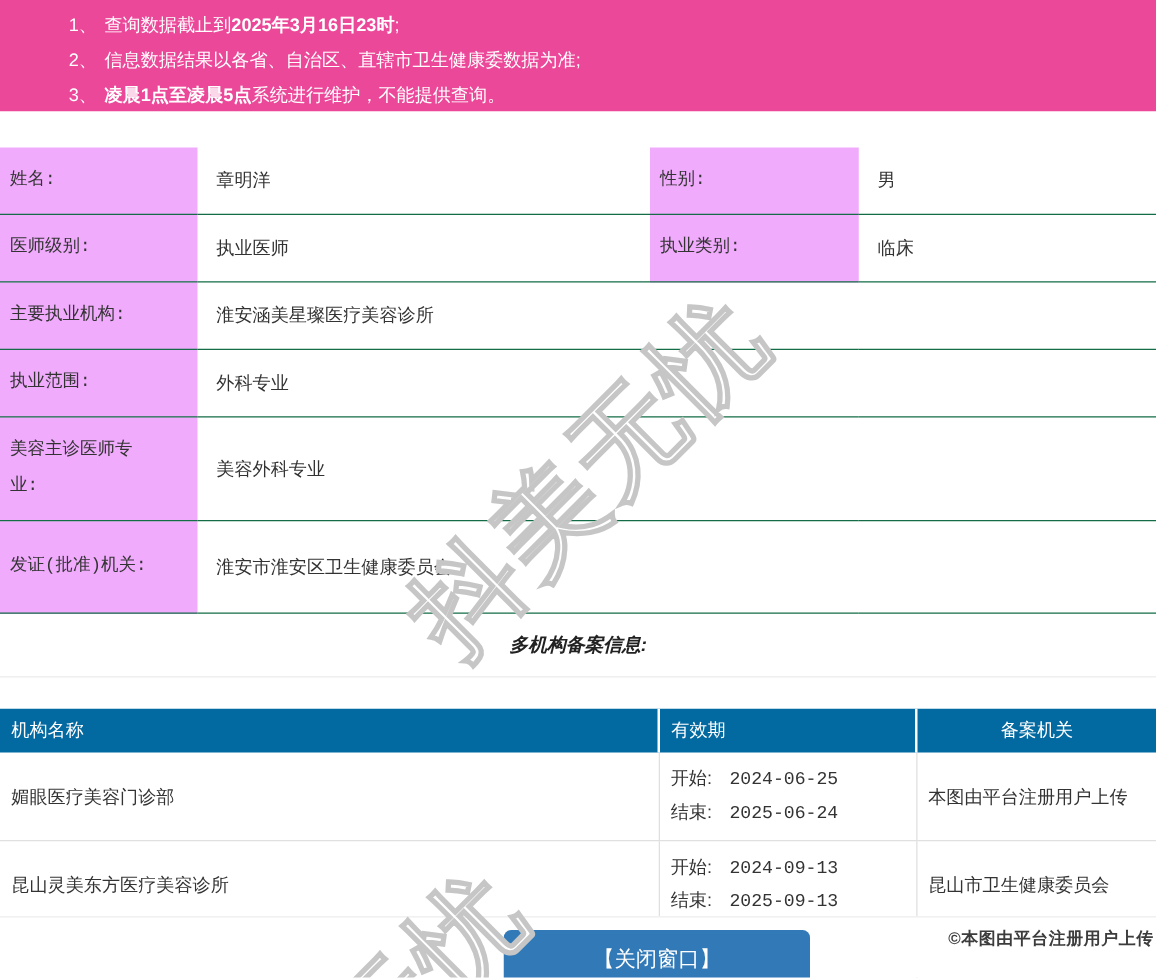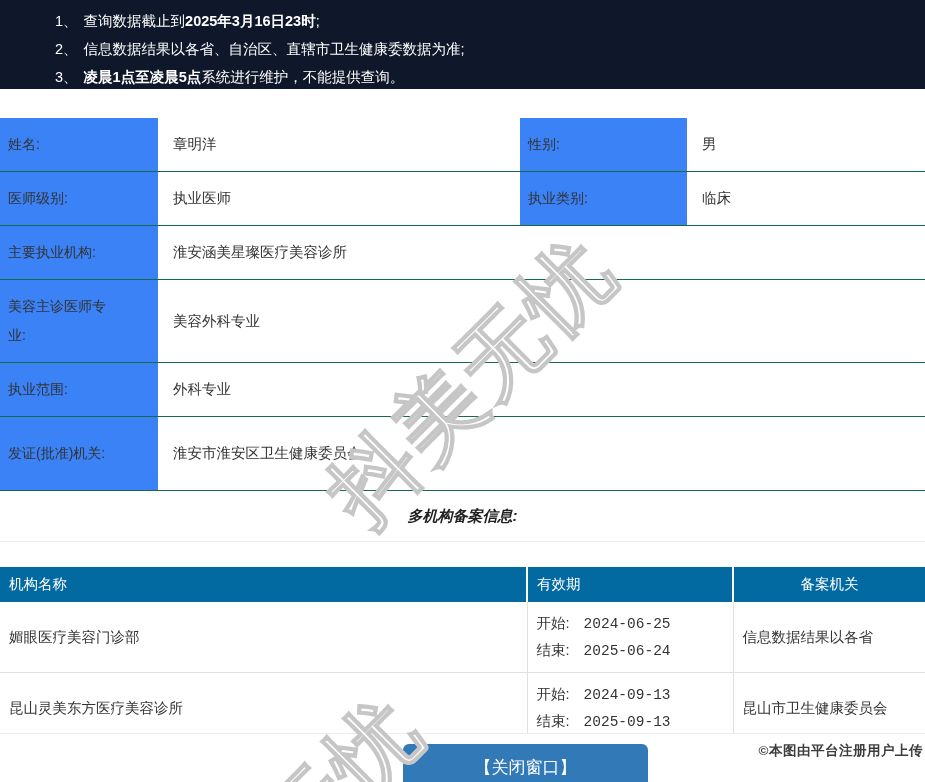--- a/index.html
+++ b/index.html
@@ -5,36 +5,36 @@
   * { margin:0; padding:0; box-sizing:border-box; }
   body { background:#fff; }
   .page {
     position:relative; width:925px; height:782px; overflow:hidden;
     background:#fff; font-family:"Liberation Sans","DejaVu Sans",sans-serif;
     color:#333;
   }
 
   
   .notice {
-    width:925px; height:89px; background:#0f172a; color:#fff;
+    width:925px; height:89px; background:#ec4899; color:#fff;
     padding:7px 10px 0 55px; font-size:14.5px;
   }
   .notice-line { line-height:28px; white-space:nowrap; }
   .notice-line b { font-weight:bold; }
   .notice-line .num { margin-right:6px; }
 
   
   .info-table {
     width:925px; margin-top:29px; border-collapse:collapse; table-layout:fixed;
     font-size:14.5px;
   }
   .info-table td {
     border-bottom:1px solid #136c46; vertical-align:middle; padding:12px 15px;
   }
-  .info-table td.lbl { background:#3b82f6; padding:12px 8px; font-size:14px; }
+  .info-table td.lbl { background:#f0abfc; padding:12px 8px; font-size:14px;font-family:Liberation Mono, monospace; }
   .info-table td.lbl .lbl-inner { max-width:110px; line-height:29px; }
   .info-table tr:nth-child(1) { height:43px; }
   .info-table tr:nth-child(2) { height:47px; }
   .info-table tr:nth-child(3) { height:47px; }
   .info-table tr:nth-child(4) { height:47px; }
   .info-table tr:nth-child(5) { height:44px; }
   .info-table tr:nth-child(6) { height:74px; }
   .info-table tr:nth-child(7) { height:46px; }
 
   
@@ -138,29 +138,29 @@
       <td>临床</td>
     </tr>
     <tr>
       <td class="lbl">
             <div class="lbl-inner">主要执业机构:</div>
           </td>
       <td colspan="3">淮安涵美星璨医疗美容诊所</td>
     </tr>
     <tr>
       <td class="lbl">
+            <div class="lbl-inner">执业范围:</div>
+          </td>
+      <td colspan="3">外科专业</td>
+    </tr>
+    <tr>
+      <td class="lbl">
             <div class="lbl-inner">美容主诊医师专业:</div>
           </td>
       <td colspan="3">美容外科专业</td>
-    </tr>
-    <tr>
-      <td class="lbl">
-            <div class="lbl-inner">执业范围:</div>
-          </td>
-      <td colspan="3">外科专业</td>
     </tr>
     <tr>
       <td class="lbl">
             <div class="lbl-inner">发证(批准)机关:</div>
           </td>
       <td colspan="3">淮安市淮安区卫生健康委员会</td>
     </tr>
   </tbody>
     </table>
 
@@ -179,21 +179,21 @@
       <th>机构名称</th>
       <th>有效期</th>
       <th>备案机关</th>
     </tr>
     <tr class="r1">
       <td>媚眼医疗美容门诊部</td>
       <td class="validity">
         <div><span>开始:</span><span class="date">2024-06-25</span></div>
         <div><span>结束:</span><span class="date">2025-06-24</span></div>
       </td>
-      <td>信息数据结果以各省</td>
+      <td>本图由平台注册用户上传</td>
     </tr>
     <tr class="r2">
       <td>昆山灵美东方医疗美容诊所</td>
       <td class="validity">
         <div><span>开始:</span><span class="date">2024-09-13</span></div>
         <div><span>结束:</span><span class="date">2025-09-13</span></div>
       </td>
       <td>昆山市卫生健康委员会</td>
     </tr>
     <tr class="r3">

